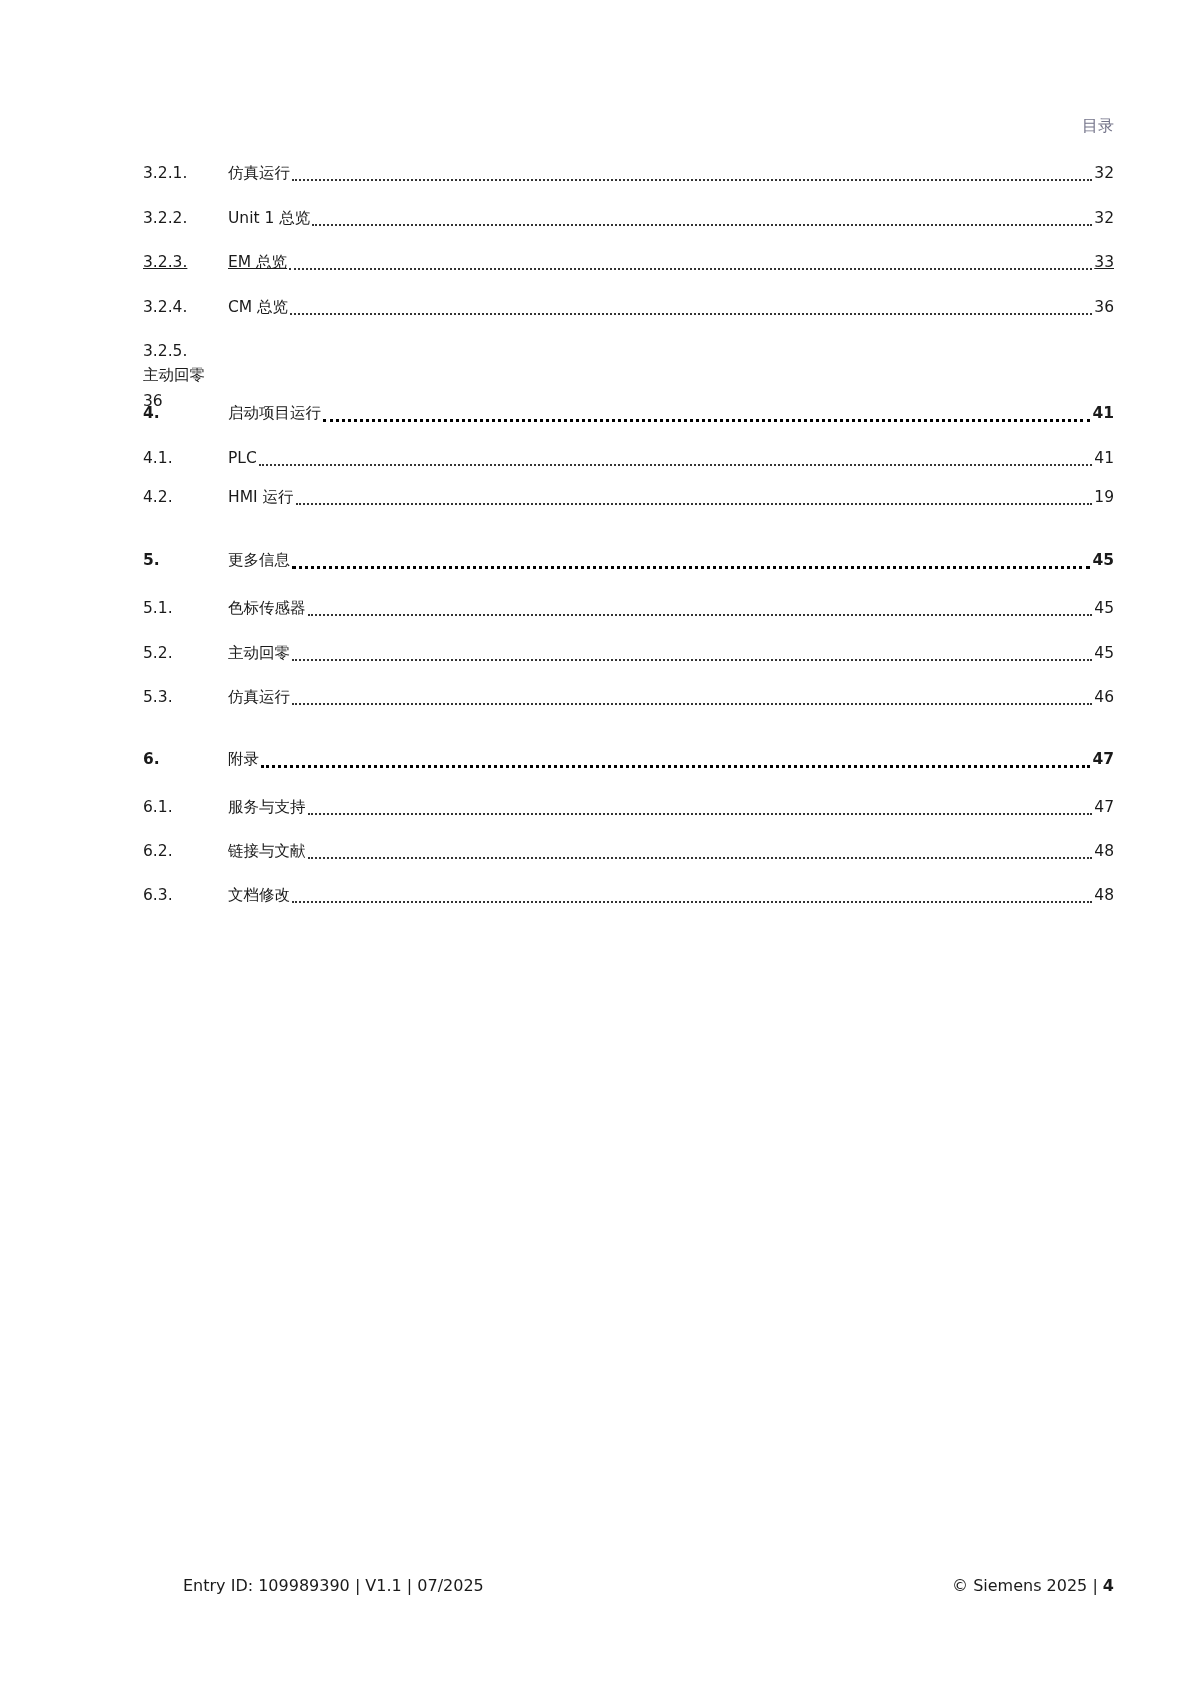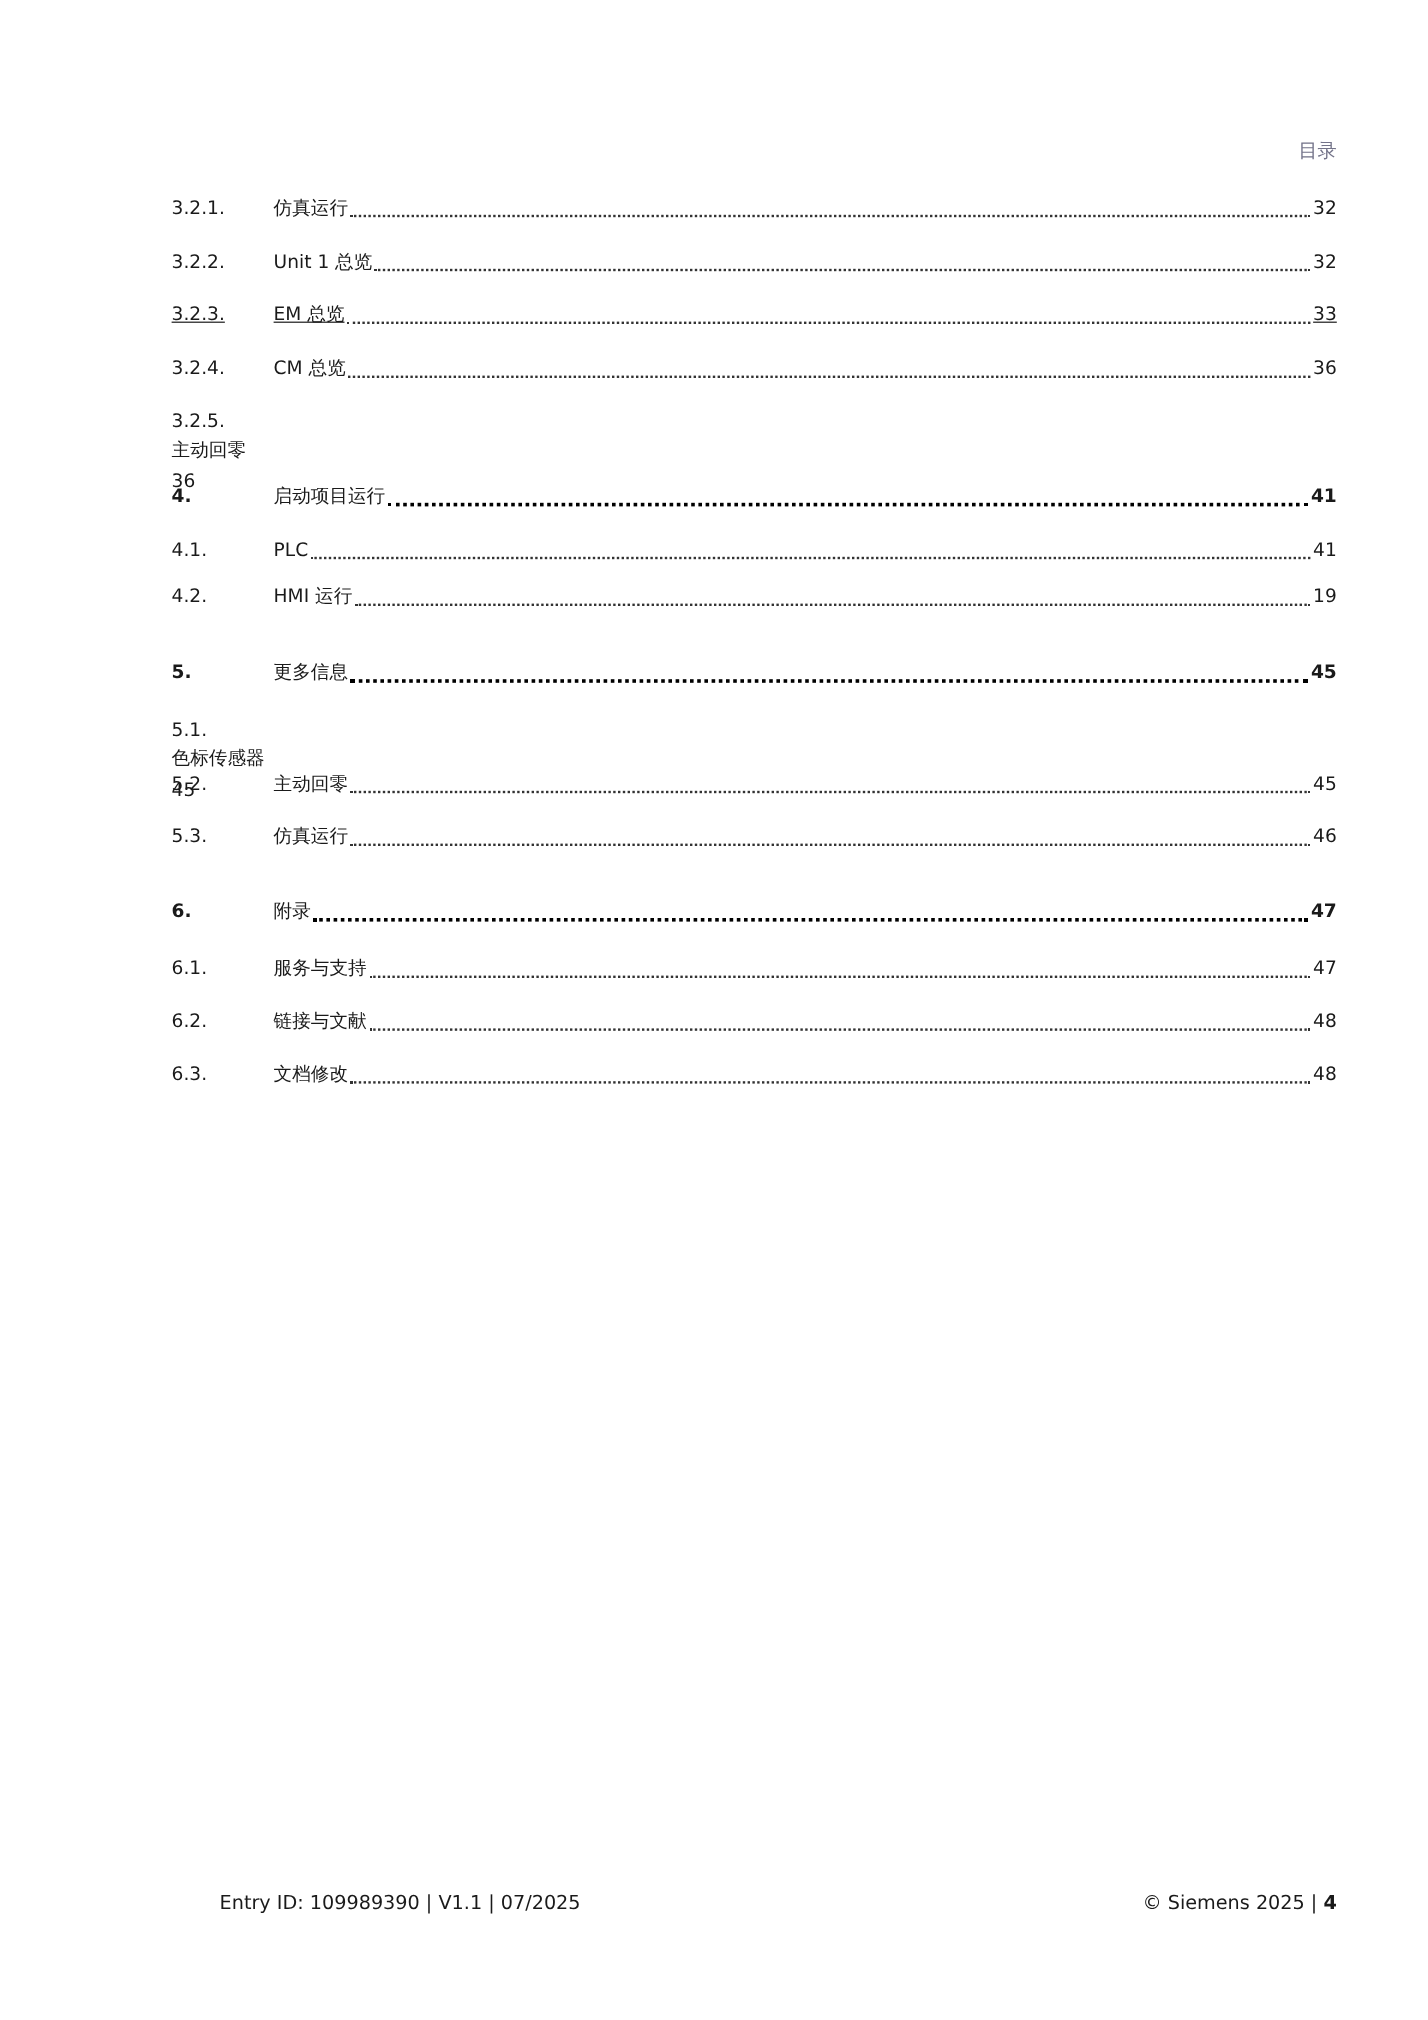--- a/index.html
+++ b/index.html
@@ -75,21 +75,21 @@
       <span class="title">HMI 运行</span>
       <span class="leader"></span>
       <span class="page">19</span>
     </div>
     <div class="toc-row bold" style="top: 548px;">
       <span class="num">5.</span>
       <span class="title">更多信息</span>
       <span class="leader"></span>
       <span class="page">45</span>
     </div>
-    <div class="toc-row" style="top: 596px; flex-direction: column;">
+    <div class="toc-row" style="top: 596px;">
       <span class="num">5.1.</span>
       <span class="title">色标传感器</span>
       <span class="leader"></span>
       <span class="page">45</span>
     </div>
     <div class="toc-row" style="top: 641px;">
       <span class="num">5.2.</span>
       <span class="title">主动回零</span>
       <span class="leader"></span>
       <span class="page">45</span>

